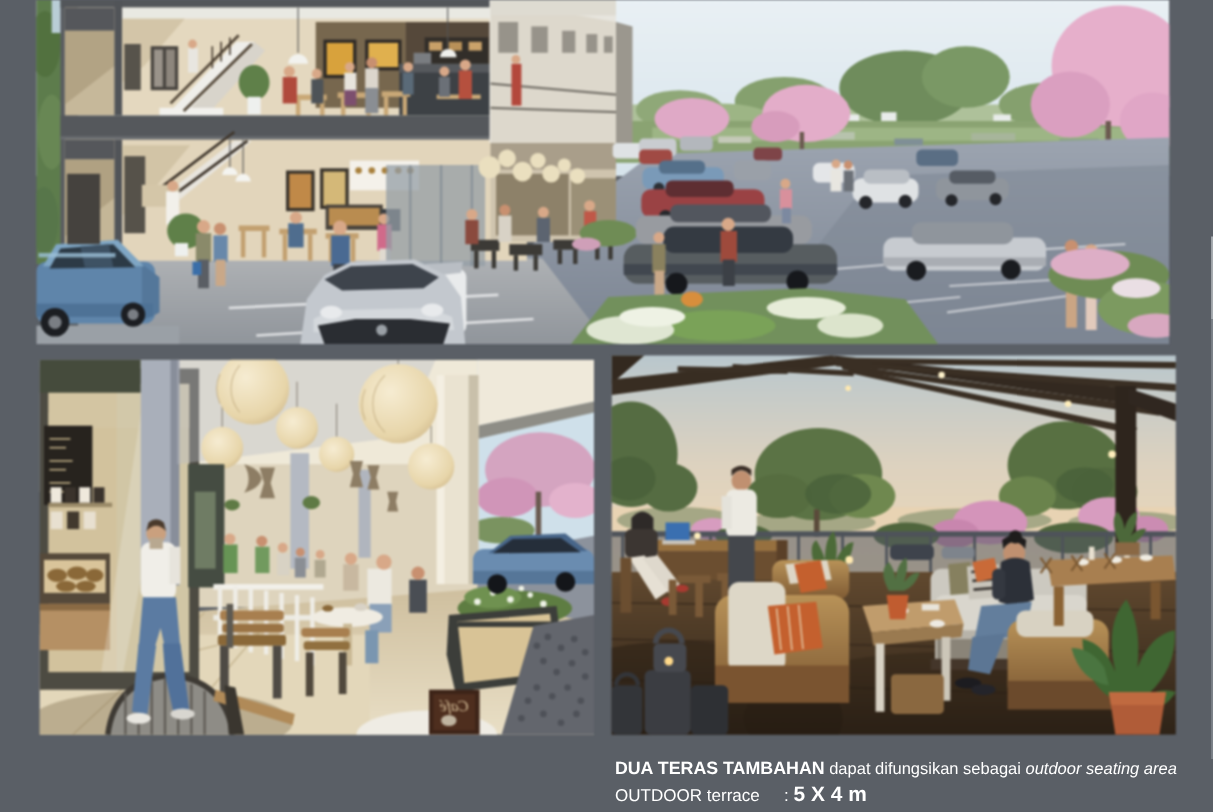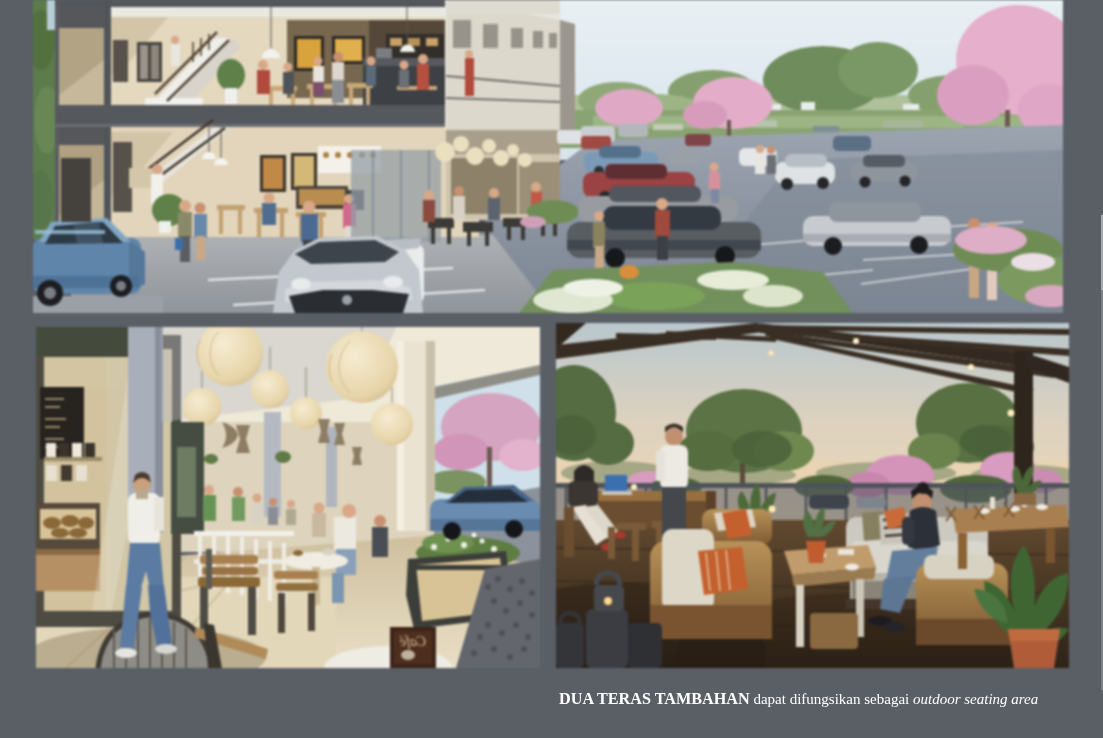--- a/index.html
+++ b/index.html
@@ -1097,15 +1097,16 @@
       <polygon points="452,306 504,306 498,345 458,345" fill="#b05c38"></polygon>
       <polygon points="452,306 504,306 502,318 454,318" fill="#c06a40"></polygon>
     </g>
 
     <circle cx="216" cy="186" r="3.5" fill="#ffe9b0"></circle>
   </svg>
 
   <div style="position:absolute;left:1101px;top:215px;width:2px;height:75px;background:#a6abb0"></div>
   <div style="position:absolute;left:1101px;top:290px;width:2px;height:400px;background:#7b8188"></div>
 
-  <div class="cap" style="top:690px;font-size:15px;font-family:Liberation Serif, serif;"><b style="font-size:16.2px;">DUA TERAS TAMBAHAN</b> dapat difungsikan sebagai <i>outdoor seating area</i></div>
-
+  <div class="cap" style="top:690px;font-size:15px;"><b style="font-size:16.2px;">DUA TERAS TAMBAHAN</b> dapat difungsikan sebagai <i>outdoor seating area</i></div>
+
+  <div class="cap" style="top:712px;font-size:15.5px;">OUTDOOR terrace<span style="margin-left:22px;">:</span> <b style="font-size:19px;">5 X 4 m</b></div>
 </div>
 
 </body></html>

